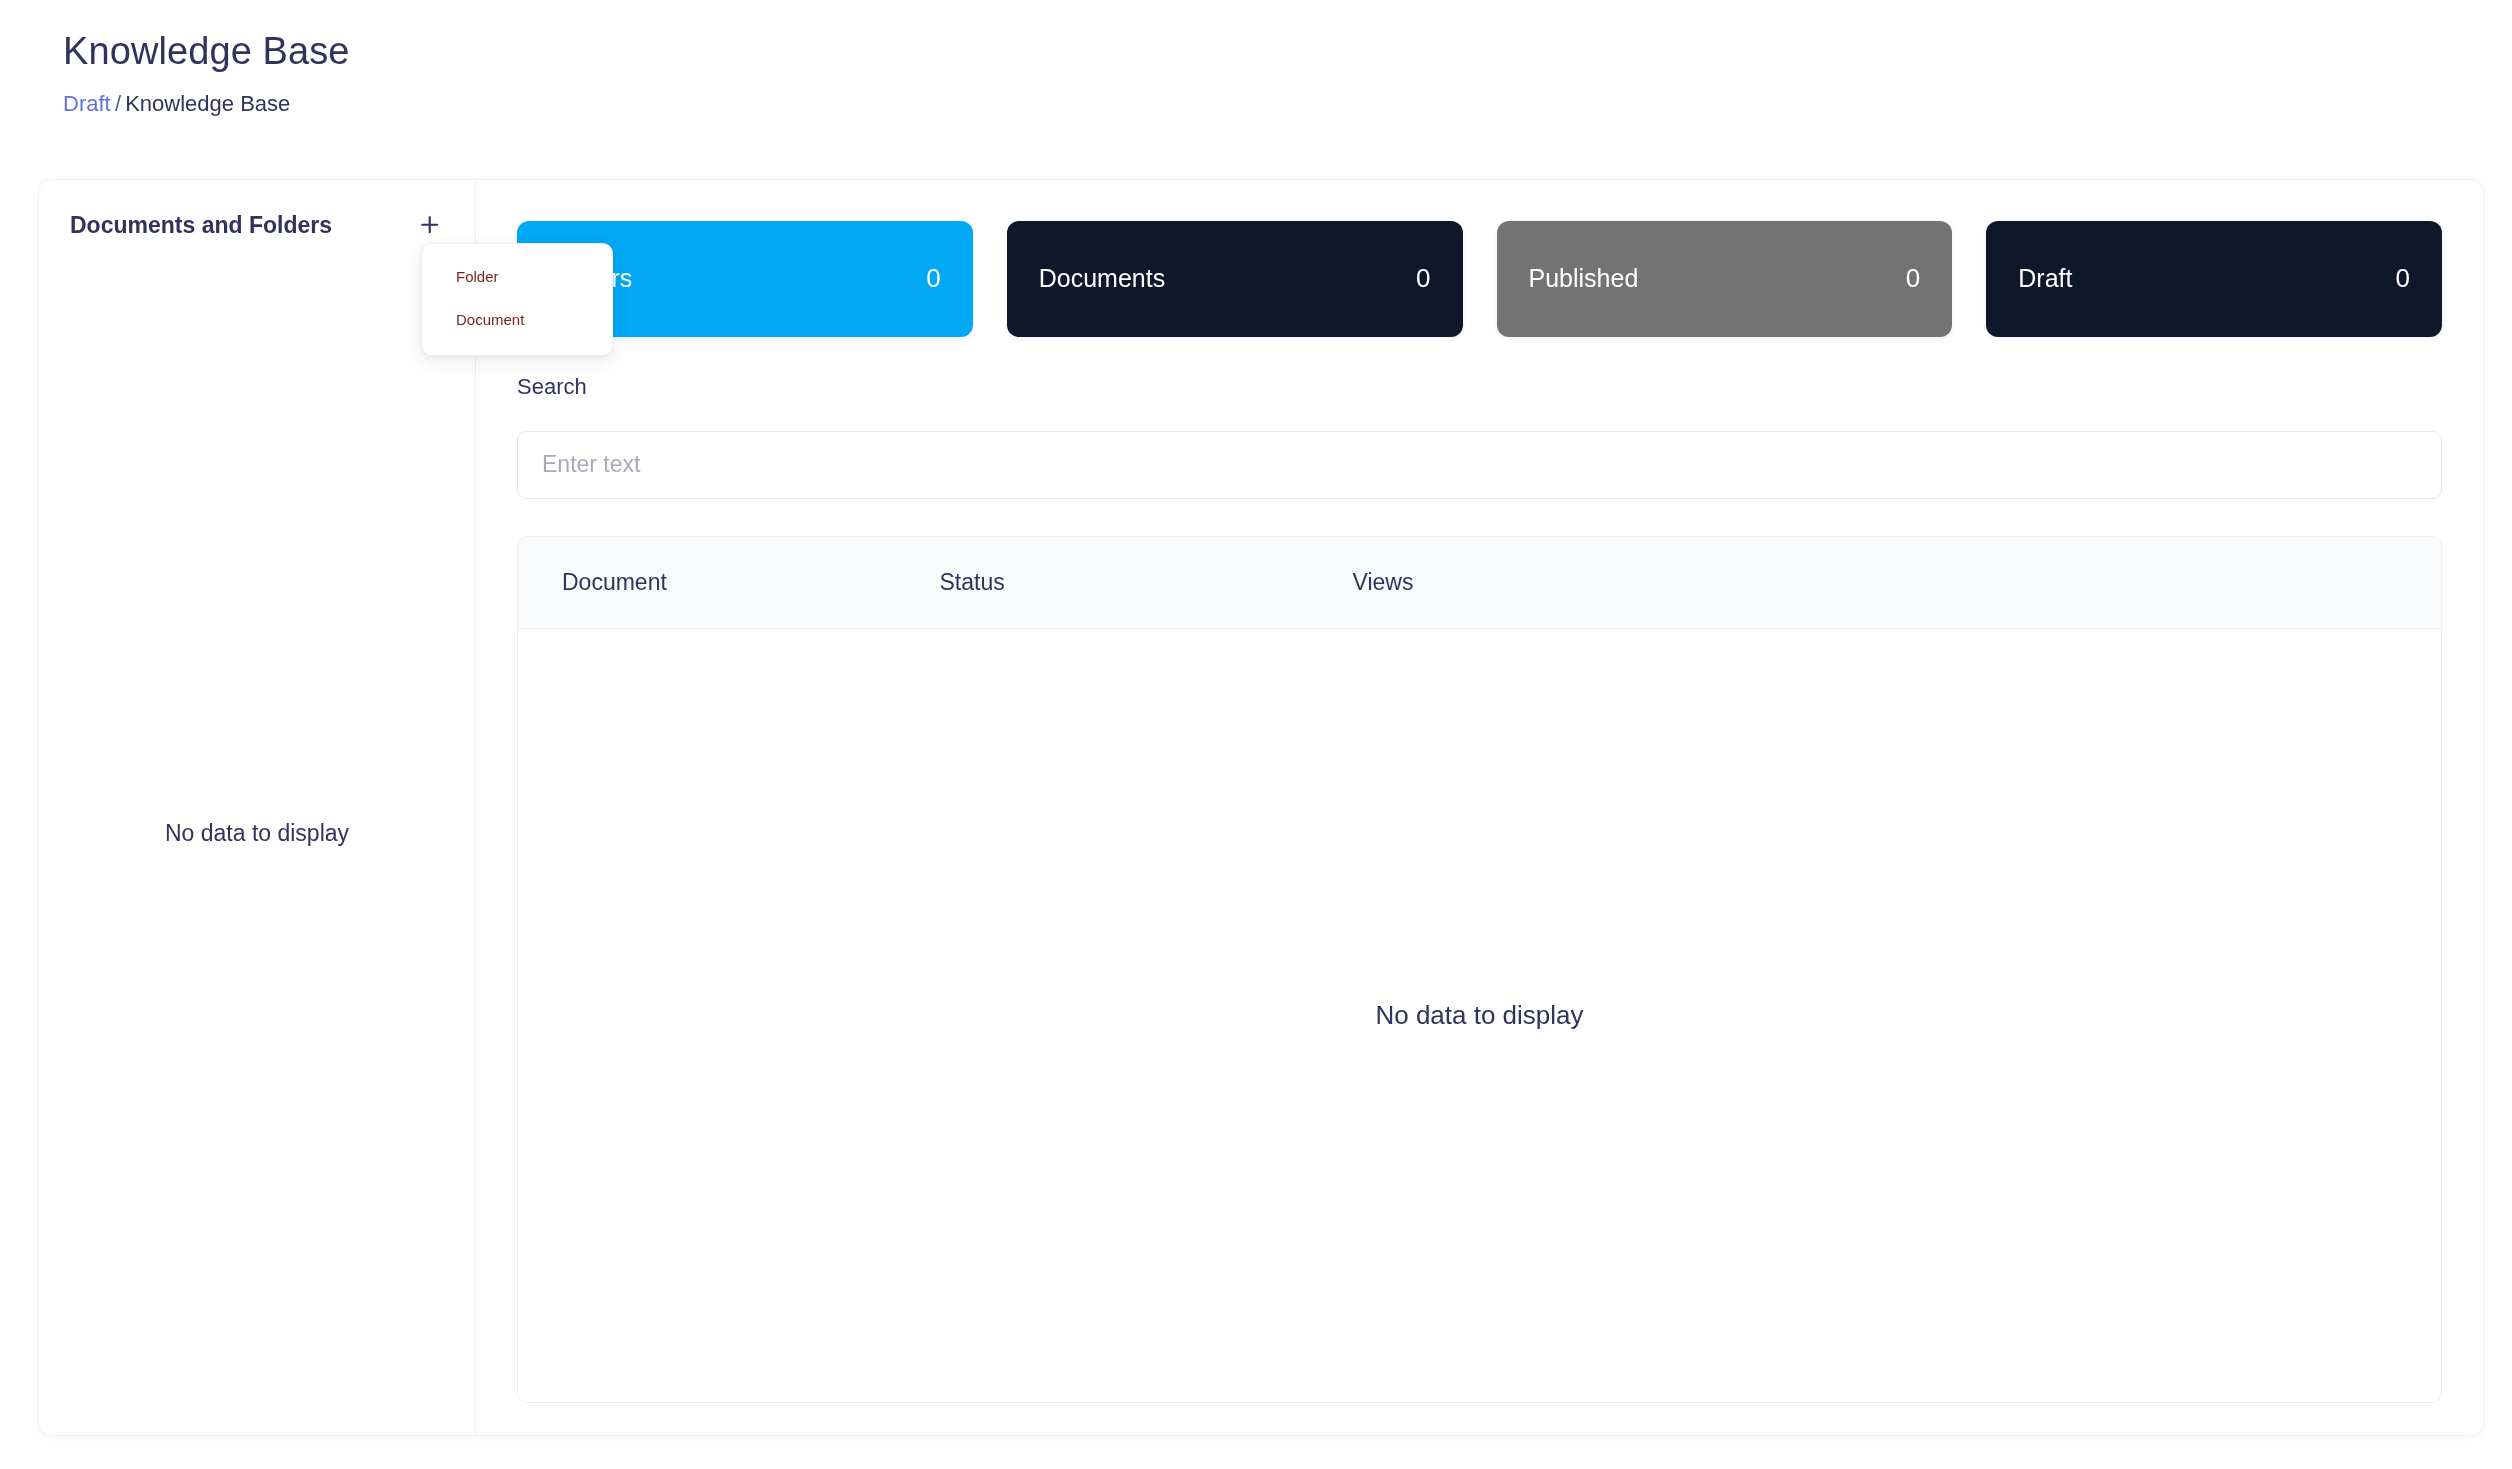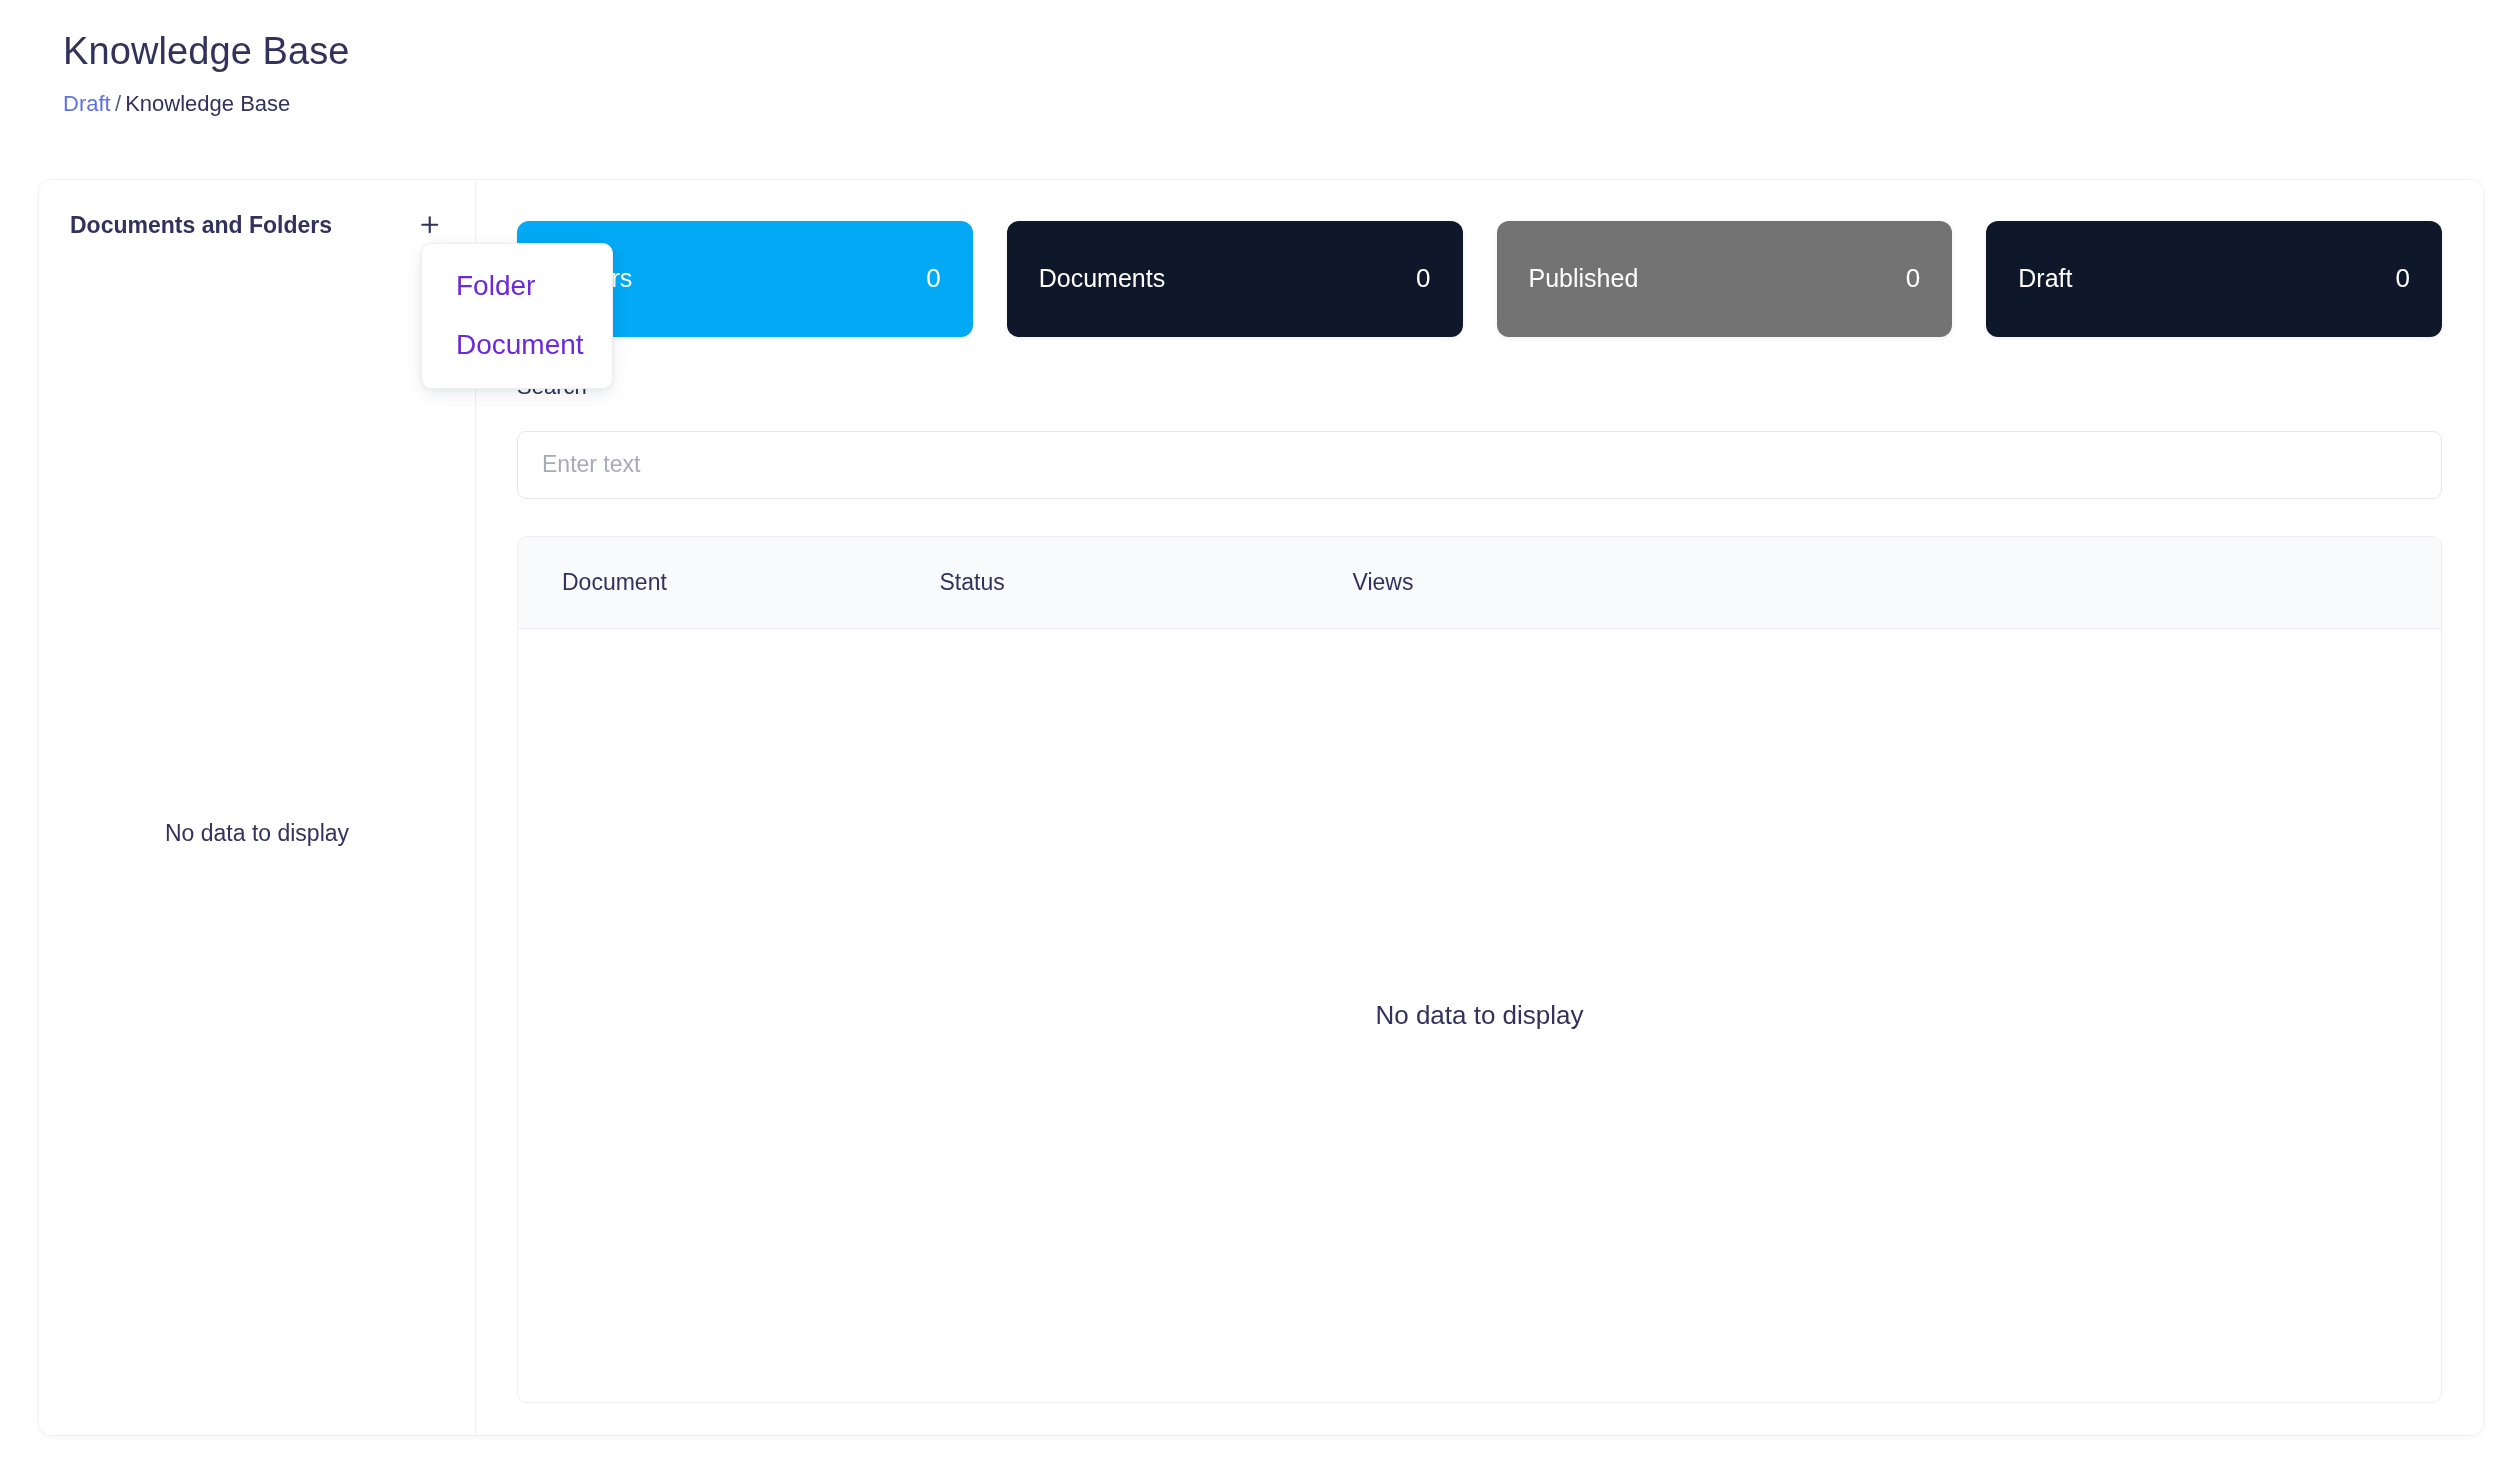--- a/index.html
+++ b/index.html
@@ -133,22 +133,22 @@
     background: #ffffff;
     border: 0.8px solid #eceef1;
     border-radius: 10.2px;
     box-shadow: 0 5.1px 18.7px rgba(16,24,40,0.07), 0 1.7px 5.1px rgba(16,24,40,0.05);
     padding: 12px 0 13.6px 0;
     z-index: 40;
   }
 
   .add-menu-item {
     padding: 12px 20.4px 12px 34px;
-    font-size: 28px;
-    color: #6d28d9;
+    font-size: 15px;
+    color: #7f1d1d;
     line-height: 1.25;
     cursor: pointer;
     white-space: nowrap;
   }
 
   
   .content-pane {
     flex: 1;
     position: relative;
     padding: 27px 41px 0 41px;

